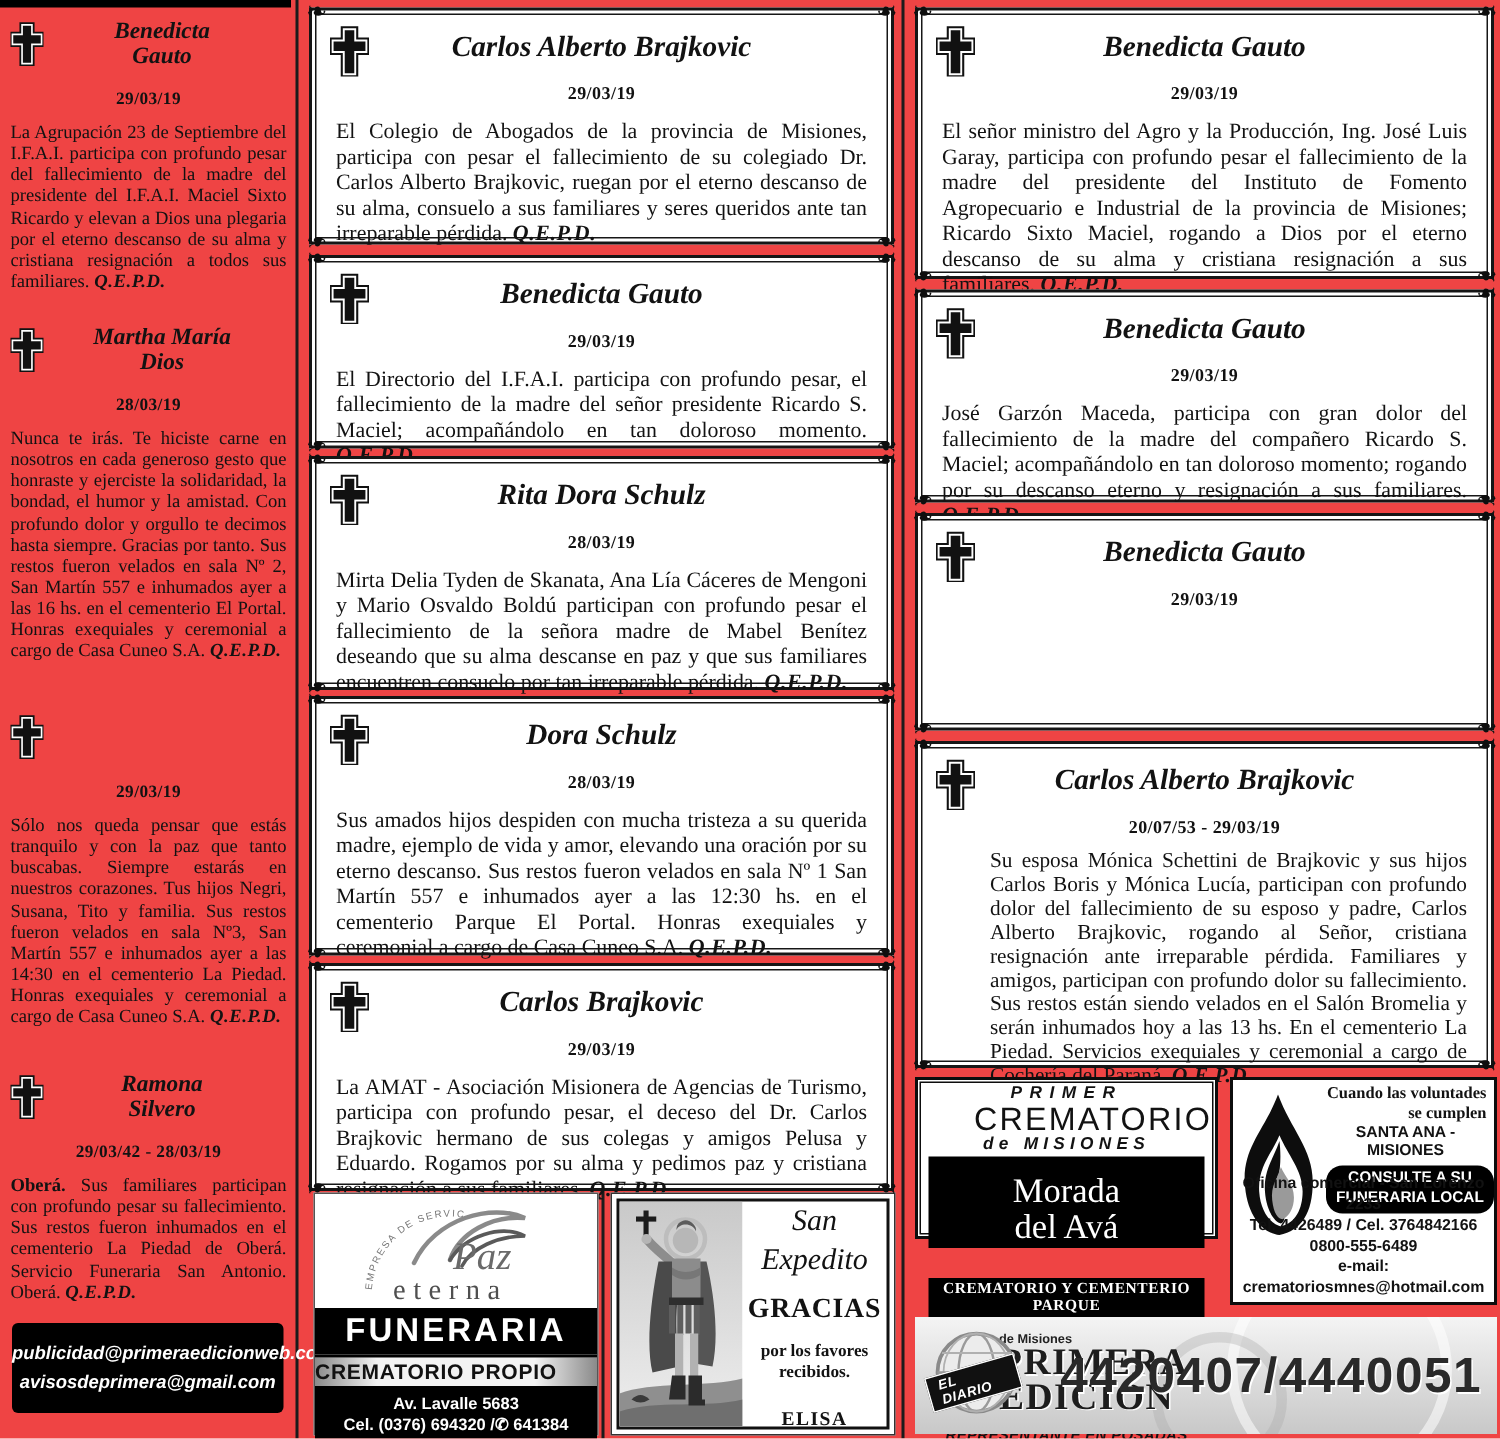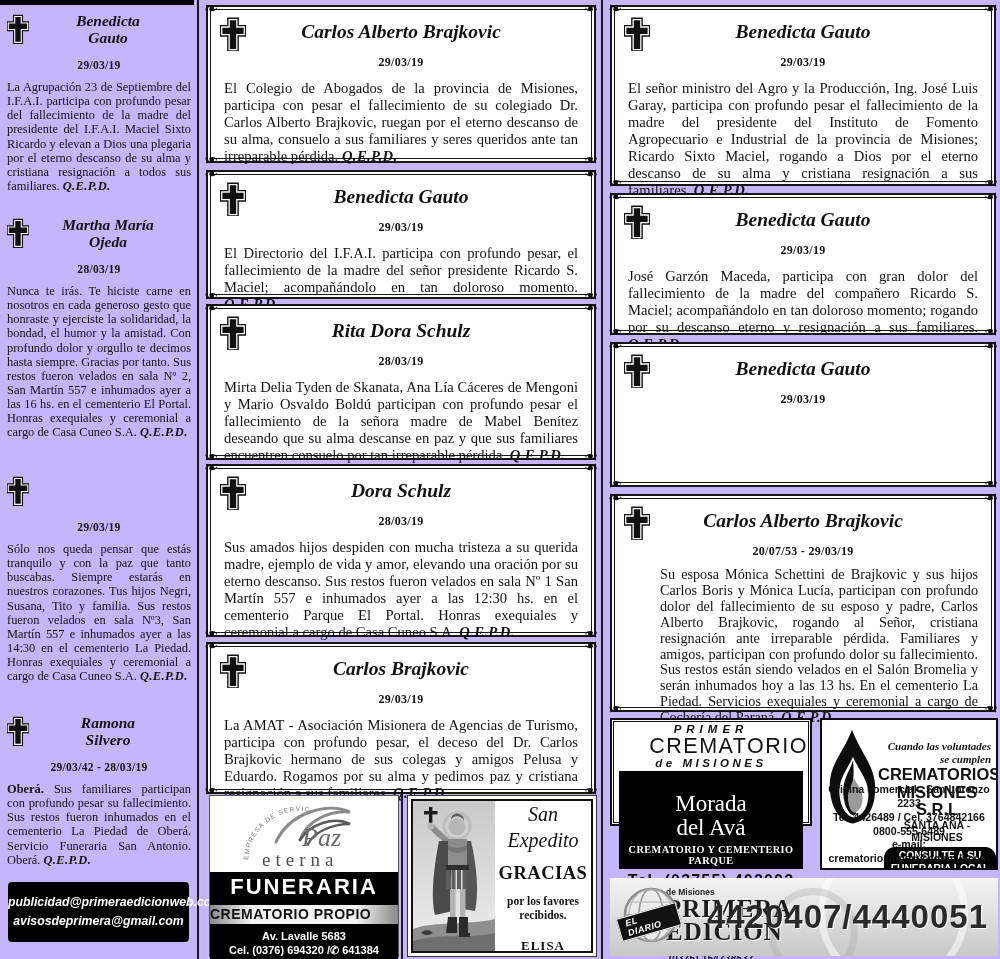--- a/index.html
+++ b/index.html
@@ -1,17 +1,17 @@
 <!DOCTYPE html>
 <html><head>
 <meta charset="utf-8">
 <style>
   * { box-sizing: border-box; }
   html,body { margin:0; padding:0; background:#fff; }
-  .page { position:relative; width:1000px; height:959px; background:#c4b5fd; color:#121212;
+  .page { position:relative; width:1000px; height:959px; background:#ef4444; color:#121212;
           font-family:"Liberation Serif","DejaVu Serif",serif; overflow:hidden; }
 
   
   .topbar { position:absolute; left:0; top:0; width:194px; height:5px; background:#000; }
   .vline  { position:absolute; width:2px; background:#1b1b1b; }
   .v1 { left:197px; top:0; height:959px; }
   .v2 { left:601px; top:0; height:959px; }
   .v3 { left:401px; top:792px; height:167px; }
 
   
@@ -72,35 +72,35 @@
   .san-sig { font-weight:bold; font-size:13px; margin-top:15px; letter-spacing:1px; }
 
   
   .ad-mor { left:610px; top:718px; width:202px; height:108px; border:2px solid #0d0d0d; padding:1px;
             font-family:"Liberation Sans",sans-serif; }
   .mor-in { border:1px solid #0d0d0d; height:100%; padding-top:2px; }
   .mor-top1 { text-align:center; font-style:italic; font-weight:bold; letter-spacing:5px; font-size:11.5px; line-height:1; }
   .mor-top2 { text-align:right; font-weight:normal; font-size:21.5px; letter-spacing:1.5px; line-height:1.02; }
   .mor-top3 { text-align:center; font-style:italic; font-weight:bold; font-size:11.5px; letter-spacing:3.5px; line-height:1.05; }
   .mor-name { background:#000; color:#fff; text-align:center; font-family:"Liberation Serif",serif;
-              font-size:23px; line-height:1.04; padding:21px 0 2px; margin:2px 5px 0; }
+              font-size:23px; line-height:1.04; padding:11px 0 2px; margin:2px 5px 0; }
   .mor-strip{ background:#000; color:#fff; text-align:center; font-family:"Liberation Serif",serif;
-              font-weight:bold; font-size:10.3px; padding:2px 0 3px; margin:0 5px 0; letter-spacing:.4px; }
+              font-weight:bold; font-size:10.3px; padding:2px 0 3px; margin:20px 5px 0; letter-spacing:.4px; }
   .mor-tel  { text-align:center; font-weight:bold; font-size:16px; letter-spacing:1.2px; line-height:1.25; margin-top:2px; }
   .mor-email{ text-align:center; font-size:9px;  font-weight:bold; letter-spacing:.4px; line-height:1.2; }
   .mor-web  { text-align:center; font-size:10.5px; font-weight:bold; letter-spacing:.4px; line-height:1.2; }
   .mor-rep  { text-align:center; font-style:italic; font-weight:bold; font-size:10px; border-top:2px solid #0d0d0d;
               margin-top:3px; padding-top:2px; letter-spacing:.2px; }
 
   
   .ad-cre { left:820px; top:718px; width:178px; height:152px; border:2px solid #0d0d0d; position:relative;
             font-family:"Liberation Sans",sans-serif; overflow:hidden; }
   .cre-flame { position:absolute; left:2px; top:6px; }
-  .cre-tag { font-style:italic; font-weight:bold; font-family:"Liberation Serif",serif; font-size:11px;
-             text-align:right; padding:20px 5px 0; line-height:1.15; }
+  .cre-tag { font-weight:bold; font-family:"Liberation Serif",serif; font-size:11px;
+             text-align:right; padding:3px 5px 0; line-height:1.15; }
   .cre-name { margin-left:56px; text-align:center; font-weight:bold; font-size:16.5px; line-height:1.05; margin-top:1px; }
   .cre-loc  { margin-left:56px; text-align:center; font-weight:bold; font-size:10.5px; margin-top:1px; }
   .cre-pill { margin:4px 0 0 62px; width:112px; background:#000; color:#fff; border-radius:11px;
               font-weight:bold; font-size:10.3px; text-align:center; padding:3px 0; line-height:1.25; }
   .cre-foot { position:absolute; left:0; right:0; bottom:2px; font-weight:bold; font-size:10.6px;
               line-height:1.3; text-align:center; }
 
   
   .ad-pe { left:610px; top:878px; width:388px; height:78px;
            background:linear-gradient(180deg,#f4f4f4,#c8c8c8); overflow:hidden; }
@@ -152,21 +152,21 @@
     <div class="phead">
       <span class="pcross">
         <svg width="22" height="30" viewBox="0 0 24 32">
             <path d="M9 3 h6 v7 h7 v6 h-7 v14 h-6 V16 H2 v-6 h7 z" fill="#111" stroke="#111" stroke-width="5"></path>
             <path d="M9 3 h6 v7 h7 v6 h-7 v14 h-6 V16 H2 v-6 h7 z" fill="none" stroke="#fff" stroke-width="2.4"></path>
             <path d="M9 3 h6 v7 h7 v6 h-7 v14 h-6 V16 H2 v-6 h7 z" fill="#111"></path>
           </svg>
       </span>
       <div class="pname">
         <div>Martha María</div>
-        <div>Ojeda</div>
+        <div>Dios</div>
       </div>
     </div>
     <div class="pdate">28/03/19</div>
     <p class="pbody"><span>Nunca te irás. Te hiciste carne en nosotros en cada generoso gesto que honraste y ejerciste la solidaridad, la bondad, el humor y la amistad. Con profundo dolor y orgullo te decimos hasta siempre. Gracias por tanto. Sus restos fueron velados en sala Nº 2, San Martín 557 e inhumados ayer a las 16 hs. en el cementerio El Portal. Honras exequiales y ceremonial a cargo de Casa Cuneo S.A.</span> <span class="qepd">Q.E.P.D.</span></p>
   </div>
 
   <div class="pnotice" style="top:474px">
     <div class="phead">
       <span class="pcross">
         <svg width="22" height="30" viewBox="0 0 24 32">
@@ -476,24 +476,20 @@
         <path d="M29,2 C20,26 5,38 6,62 C7,86 19,98 30,99 C45,96 53,84 53,62 C53,40 38,26 29,2 Z" fill="#0d0d0d"></path>
         <path d="M30,30 C24,44 15,52 16,69 C17,84 25,92 31,93 C41,91 46,81 46,69 C46,54 36,44 30,30 Z" fill="#fff"></path>
         <path d="M30,34 C26,46 19,54 20,69 C21,83 27,90 31,91 C33,90 34,88 33,84 C28,78 26,70 29,60 C31,52 31,42 30,34 Z" fill="#0d0d0d"></path>
         <path d="M31,52 C28,61 24,65 25,75 C26,84 29,88 32,88 C37,86 40,80 40,73 C40,64 34,59 31,52 Z" fill="#9a9a9a"></path>
       </svg>
     </div>
     <div class="cre-tag">
       <div>Cuando las voluntades</div>
       <div>se cumplen</div>
     </div>
-    <div class="cre-name">
-      <div>CREMATORIOS</div>
-      <div>MISIONES S.R.L</div>
-    </div>
     <div class="cre-loc">SANTA ANA - MISIONES</div>
     <div class="cre-pill">
       <div>CONSULTE A SU</div>
       <div>FUNERARIA LOCAL</div>
     </div>
     <div class="cre-foot">
       <div>Oficina comercial -  San Lorenzo 2233</div>
       <div>Tel. 4426489 / Cel. 3764842166</div>
       <div>0800-555-6489</div>
       <div>e-mail: crematoriosmnes@hotmail.com</div>

